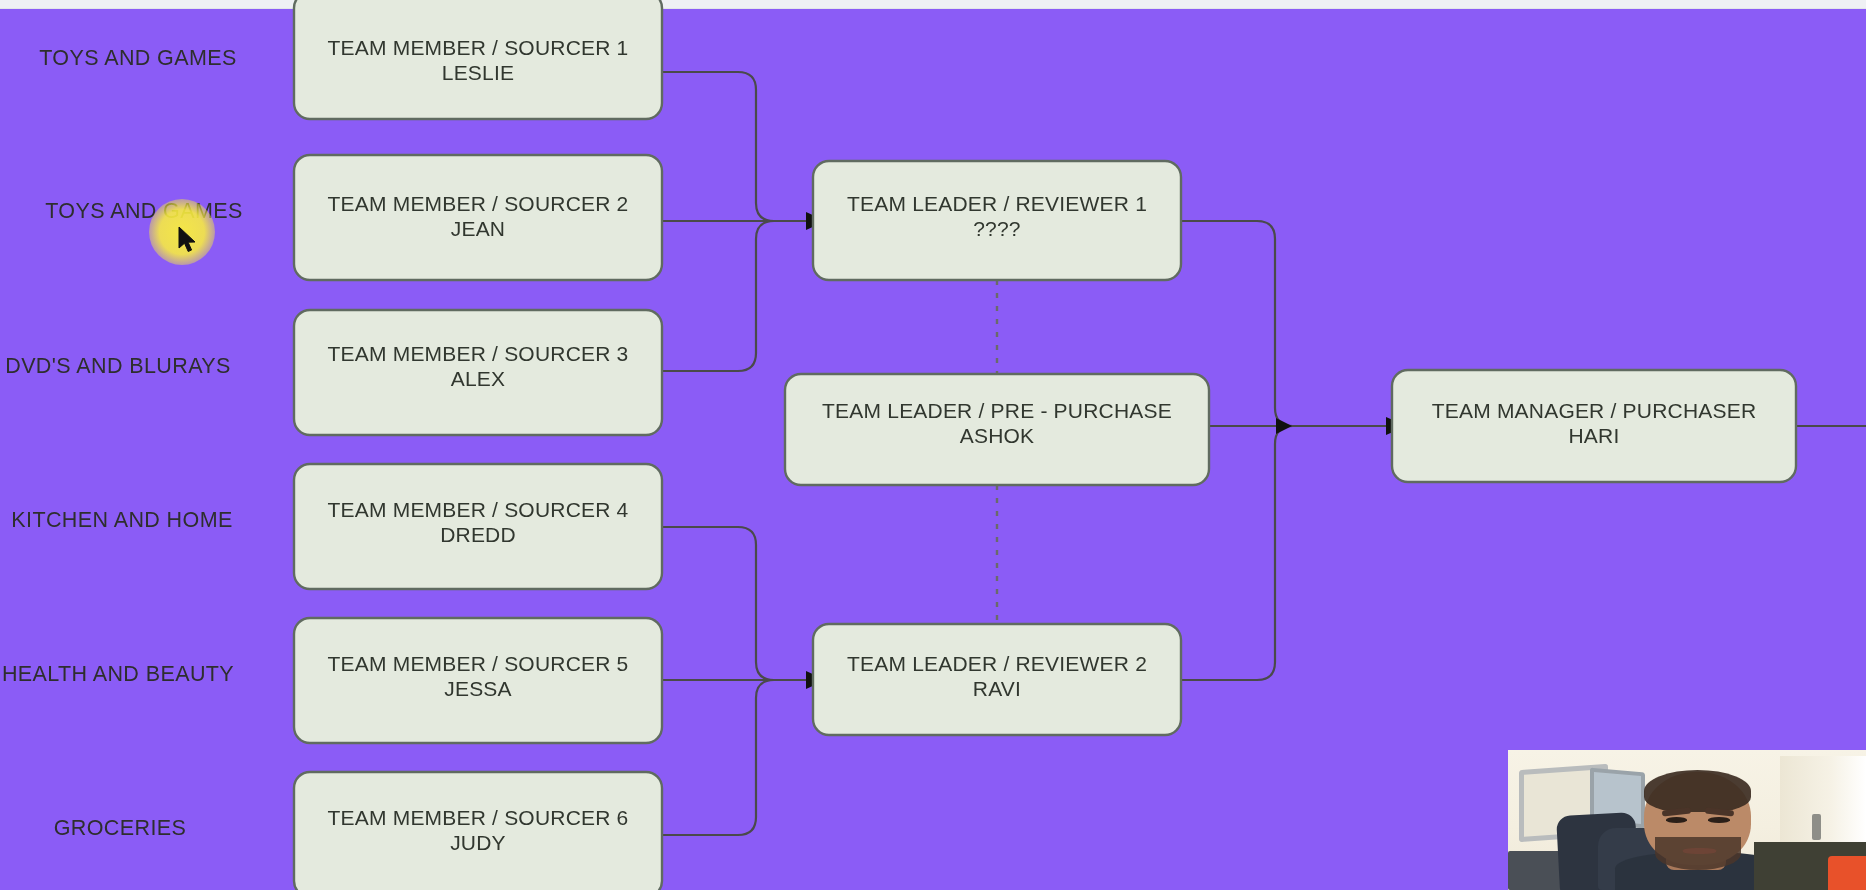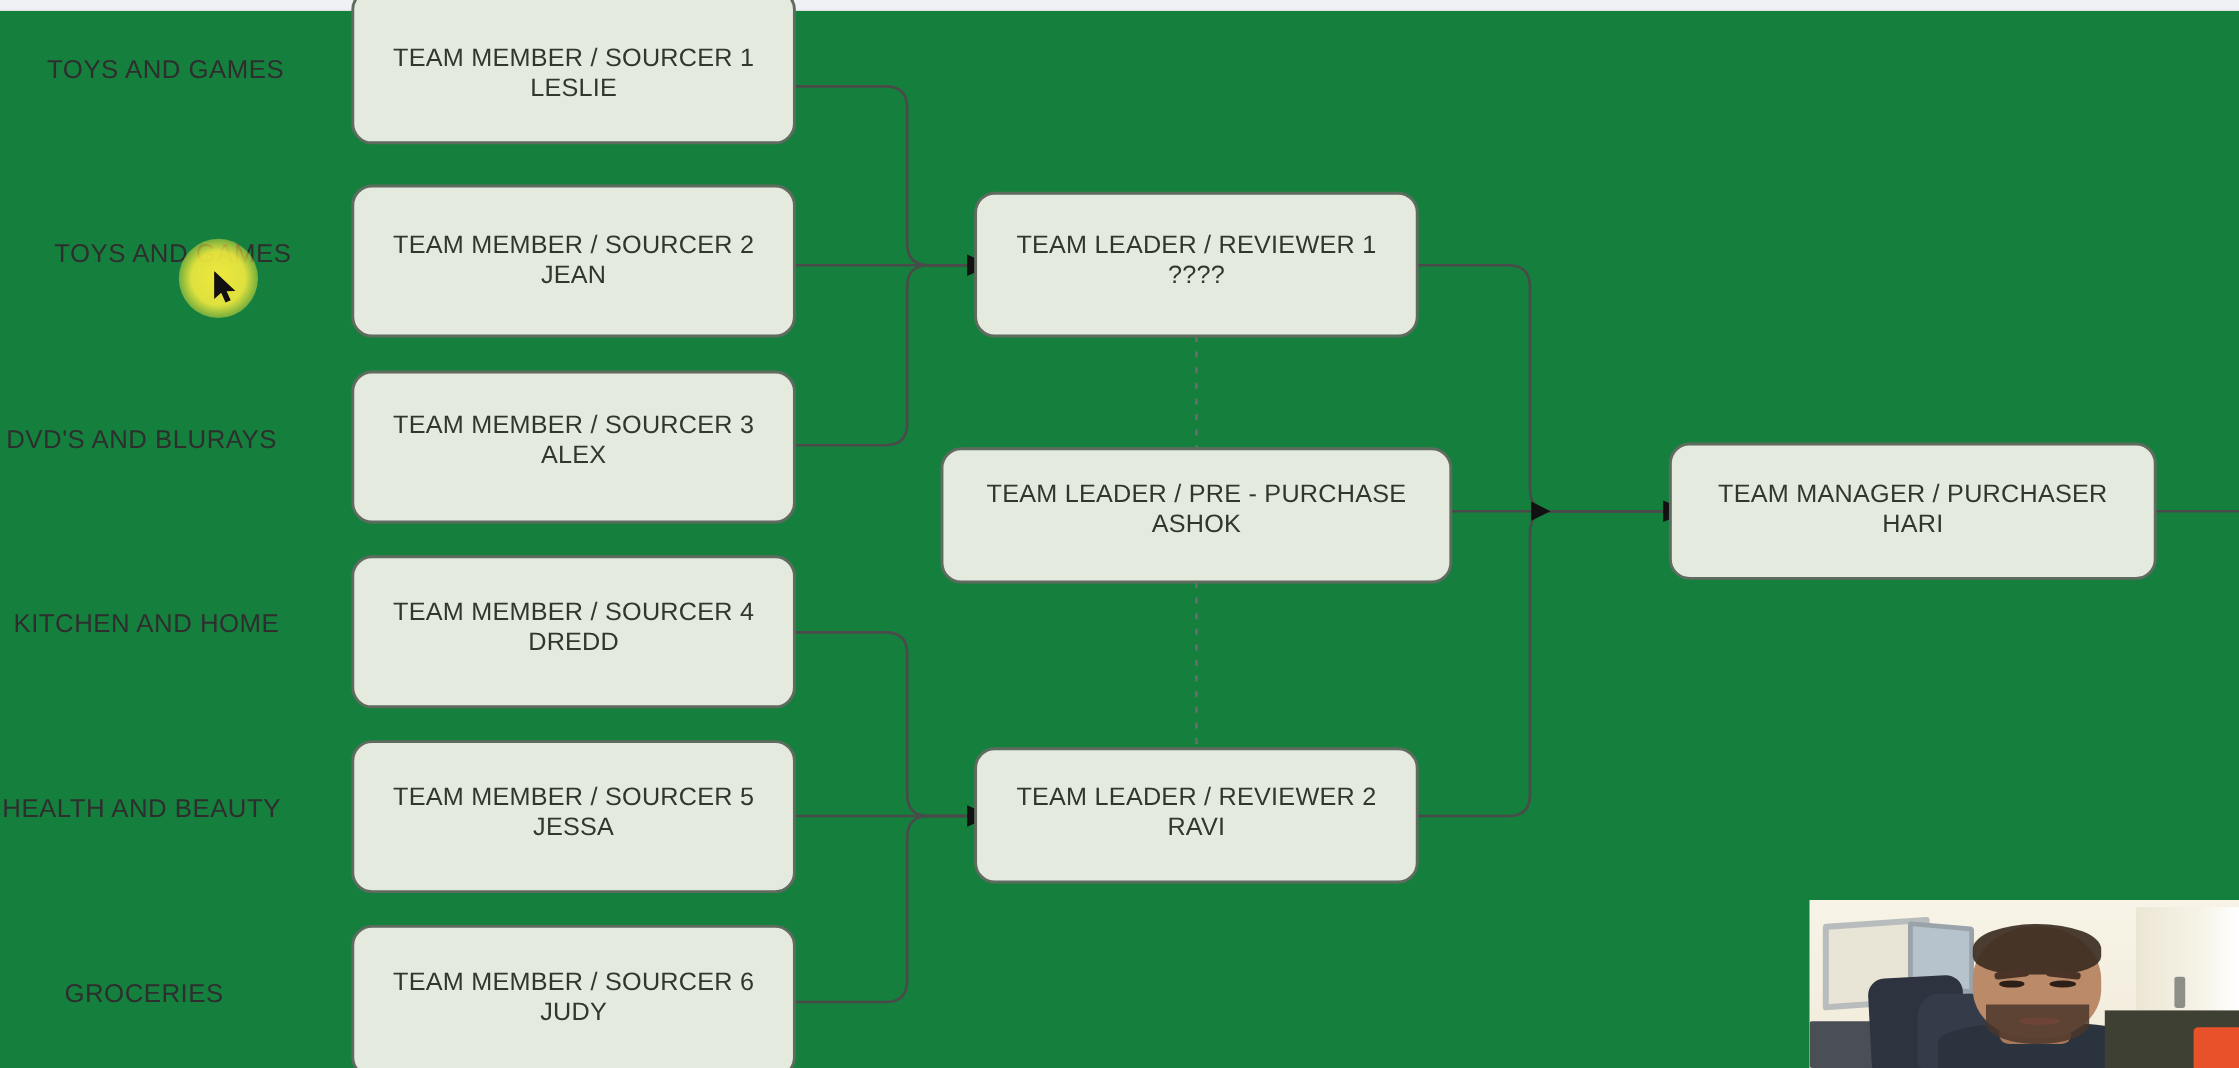--- a/index.html
+++ b/index.html
@@ -10,21 +10,21 @@
   body {
     width: 1866px;
     height: 890px;
     overflow: hidden;
     font-family: "Liberation Sans", sans-serif;
   }
   #screen {
     position: relative;
     width: 1866px;
     height: 890px;
-    background: #15803d;
+    background: #8b5cf6;
     overflow: hidden;
   }
   
   #top-strip {
     position: absolute;
     left: 0; top: 0;
     width: 1866px;
     height: 9px;
     background: #eff1f4;
     border-bottom: 1px solid #e3e6ea;

